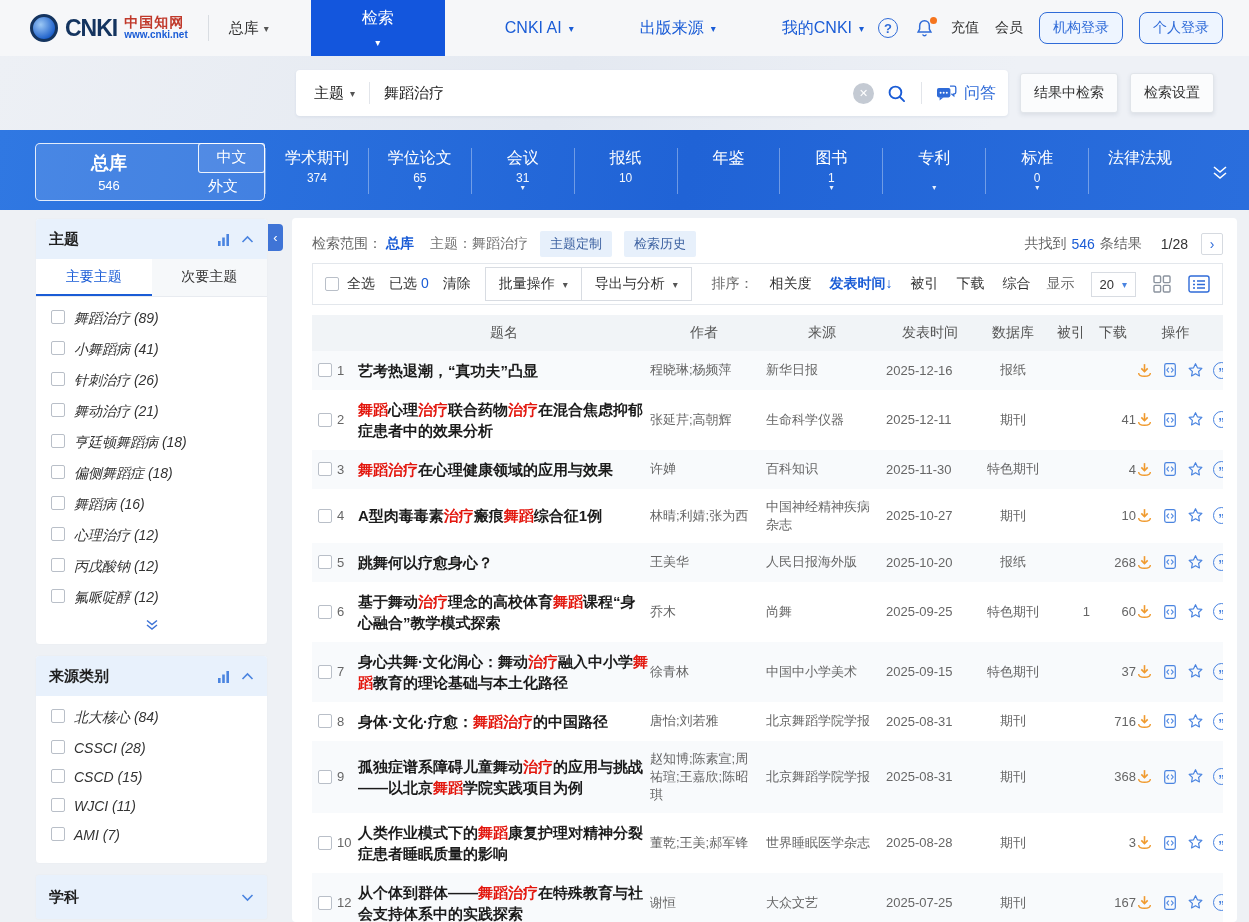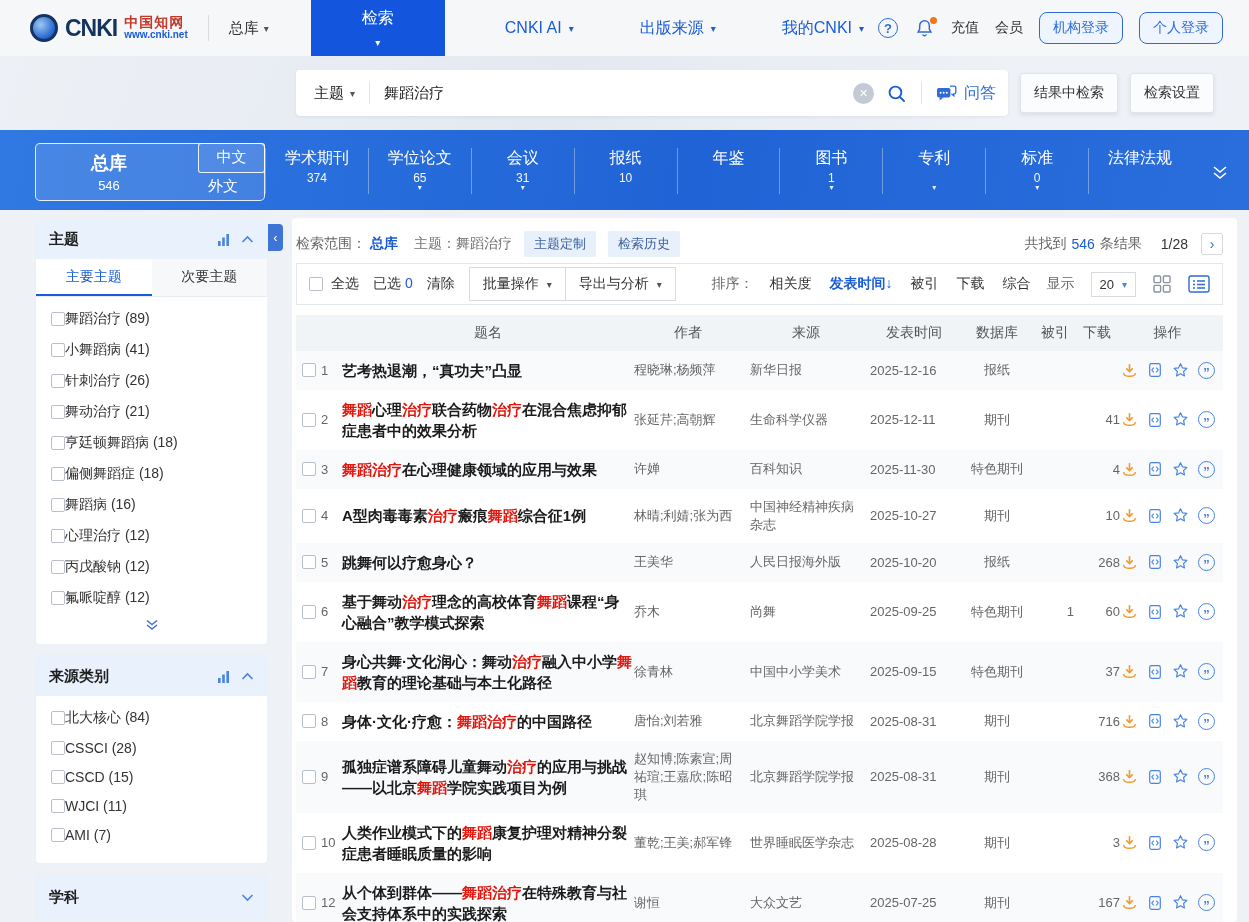--- a/index.html
+++ b/index.html
@@ -63,25 +63,25 @@
   .handle { width:15px; height:27px; background:#3f74d6; color:#fff; border-radius:0 4px 4px 0; display:flex; align-items:center; justify-content:center; font-size:13px; margin-top:6px; cursor:pointer; flex:none; }
   .section { background:#fff; border-radius:4px; margin-bottom:10px; overflow:hidden; border:1px solid #eceff3; }
   .sec-head { height:40px; background:#e8f1fc; display:flex; align-items:center; padding:0 13px; }
   .sec-title { font-weight:bold; font-size:15px; color:#1f1f1f; }
   .sec-icons { margin-left:auto; display:flex; align-items:center; gap:10px; }
   .tabs { display:flex; border-bottom:1px solid #e8ebf0; }
   .tab { flex:1; text-align:center; line-height:35px; font-size:14px; cursor:pointer; }
   .tab.active { color:#1a5cd6; border-bottom:2px solid #1a5cd6; background:#fff; }
   .tab.inactive { color:#333; background:#f6f8fa; }
   .chk-list { padding:6px 0 2px; }
-  .chk-item { display:flex; align-items:center; gap:0; padding:6.5px 15px; font-size:14px; color:#333; cursor:pointer; }
+  .chk-item { display:flex; gap:9px; padding:6.5px 15px; font-size:14px; color:#333; cursor:pointer;font-style:italic; }
   .chk { width:14px; height:14px; border:1px solid #b9bfc8; border-radius:2px; background:#fff; flex:none; }
   .expand-row { text-align:center; padding:2px 0 9px; cursor:pointer; }
 
-  main { flex:1; background:#fff; border-radius:4px; margin-left:9px; padding:10px 14px 0 4px; display:flex; flex-direction:column; overflow:hidden; }
+  main { flex:1; background:#fff; border-radius:4px; margin-left:9px; padding:10px 14px 0 20px; display:flex; flex-direction:column; overflow:hidden; }
   .scope-row { display:flex; align-items:center; font-size:14px; height:32px; }
   .muted { color:#666; }
   .blue { color:#1a5cd6; }
   .scope-db { color:#1a5cd6; font-weight:bold; margin:0 16px 0 4px; }
   .scope-q { color:#737373; }
   .tagbtn { padding:4px 10px; background:#e7f0fb; color:#3a5f9f; margin-left:12px; font-size:13px; border-radius:2px; cursor:pointer; }
   .found { margin-left:auto; display:flex; align-items:center; gap:5px; font-size:14px; }
   .page-ind { color:#333; margin-left:14px; }
   .next-btn { width:22px; height:22px; border:1px solid #d6dae0; border-radius:2px; color:#2f6bd8; display:flex; align-items:center; justify-content:center; font-size:14px; margin-left:8px; cursor:pointer; background:#fff; }
 

